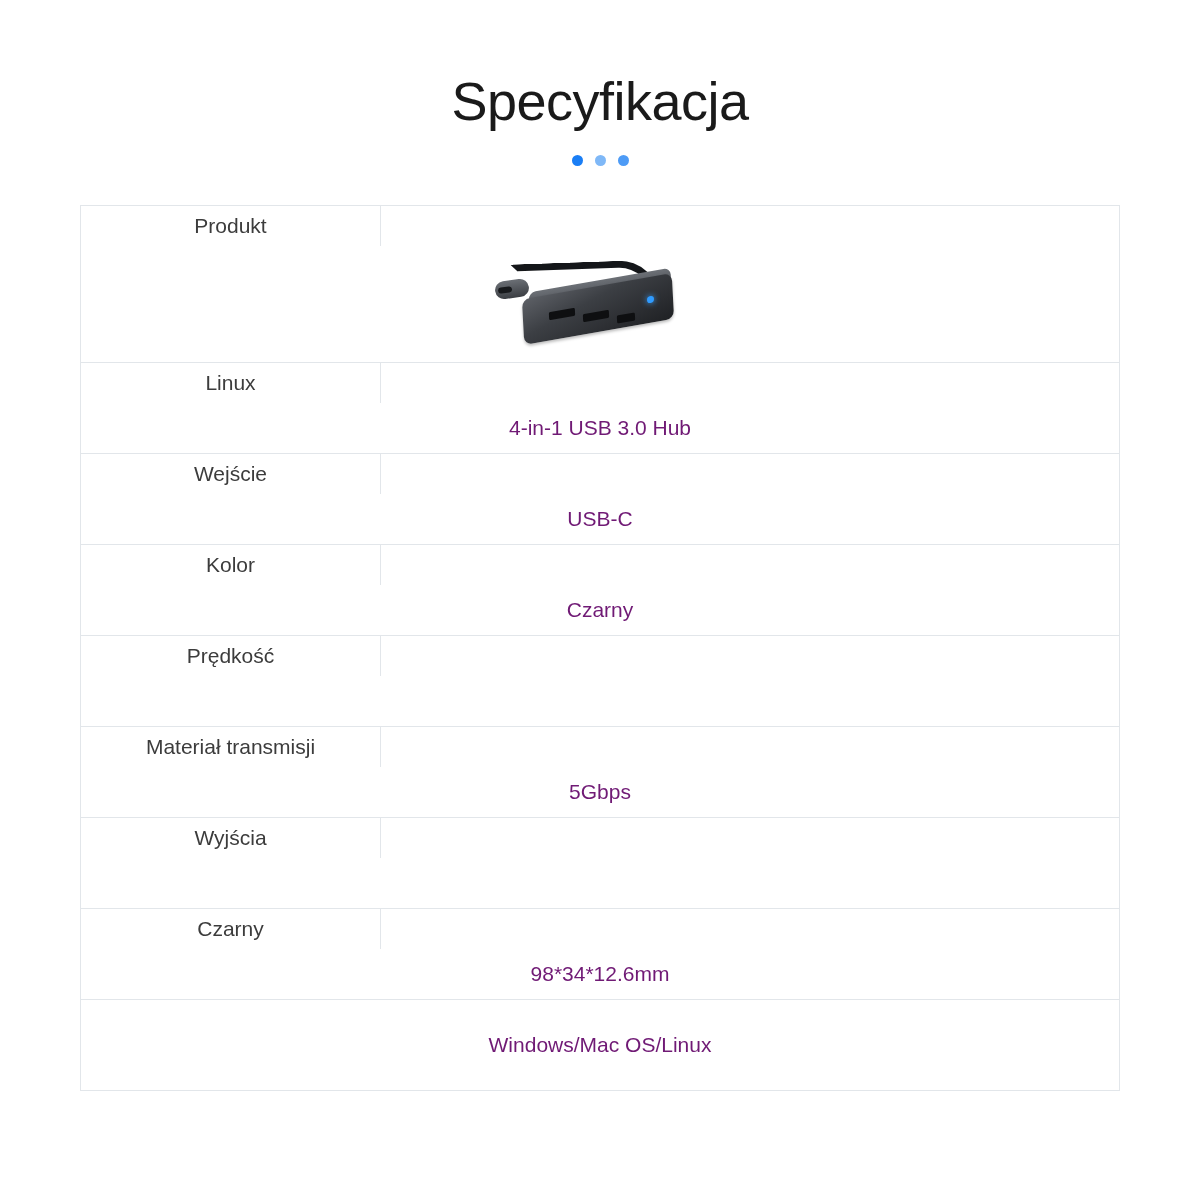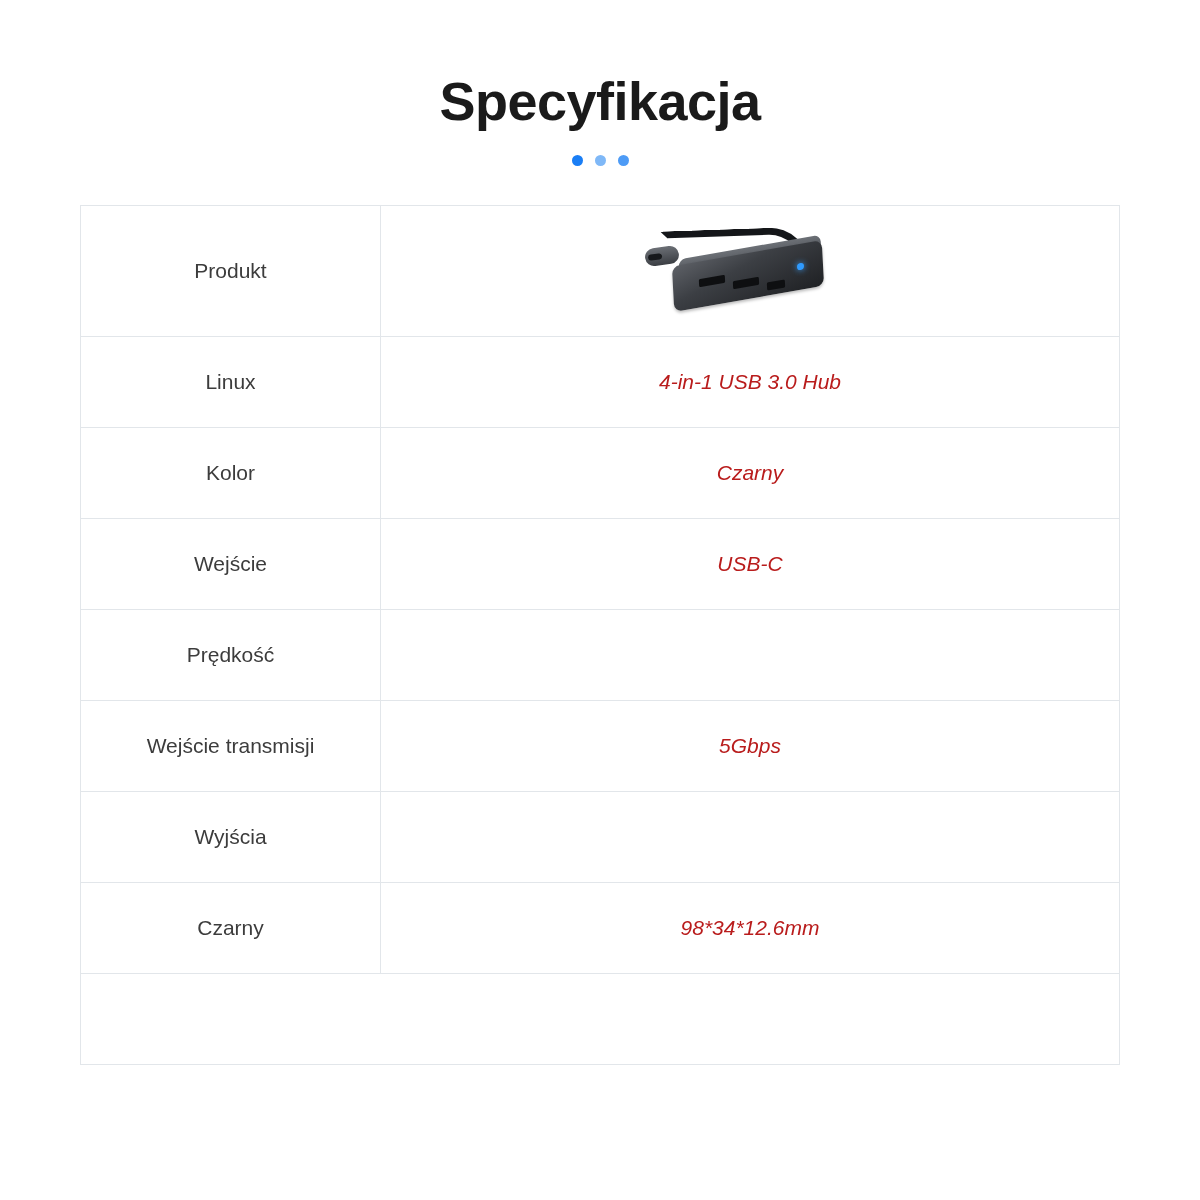--- a/index.html
+++ b/index.html
@@ -16,21 +16,21 @@
   }
   .page {
     position: relative;
     width: 1200px;
     height: 1200px;
     box-sizing: border-box;
   }
   .title {
     text-align: center;
     font-size: 54px;
-    font-weight: bold;
+    font-weight: normal;
     letter-spacing: -0.5px;
     color: #1a1a1a;
     padding-top: 72px;
     line-height: 1.1;
   }
   .dots {
     display: flex;
     justify-content: center;
     align-items: center;
     gap: 12px;
@@ -51,44 +51,44 @@
     top: 205px;
     width: 1040px;
     border: 1px solid #e2e6ea;
     border-bottom: none;
     box-sizing: border-box;
   }
   .row {
     display: flex;
     border-bottom: 1px solid #e2e6ea;
     min-height: 90px;
+    flex-direction: column;
   }
   .cell-label {
     width: 300px;
     flex: none;
     border-right: 1px solid #e2e6ea;
     display: flex;
     align-items: center;
     justify-content: center;
     font-size: 21px;
     color: #3c3c3c;
     text-align: center;
     padding: 8px 14px;
     box-sizing: border-box;
   }
   .cell-value {
     flex: 1;
     display: flex;
     align-items: center;
     justify-content: center;
     font-size: 21px;
-    color: #b91c1c;
+    color: #701a75;
     padding: 8px 14px;
     box-sizing: border-box;
-    font-style: italic;
   }
   .row.product { min-height: 130px; }
   .row.product .cell-value { padding: 10px; }
 
   
   .hub-figure {
     position: relative;
     width: 210px;
     height: 96px;
   }
@@ -196,45 +196,46 @@
         </div>
       </div>
     </div>
 
     <div class="row">
       <div class="cell-label">Linux</div>
       <div class="cell-value">4-in-1 USB 3.0 Hub</div>
     </div>
 
     <div class="row">
+      <div class="cell-label">Wejście</div>
+      <div class="cell-value">USB-C</div>
+    </div>
+
+    <div class="row">
       <div class="cell-label">Kolor</div>
       <div class="cell-value">Czarny</div>
     </div>
 
     <div class="row">
-      <div class="cell-label">Wejście</div>
-      <div class="cell-value">USB-C</div>
-    </div>
-
-    <div class="row">
       <div class="cell-label">Prędkość</div>
     </div>
 
     <div class="row">
-      <div class="cell-label">Wejście transmisji</div>
+      <div class="cell-label">Materiał transmisji</div>
       <div class="cell-value">5Gbps</div>
     </div>
 
 
     <div class="row">
       <div class="cell-label">Wyjścia</div>
     </div>
 
     <div class="row">
       <div class="cell-label">Czarny</div>
       <div class="cell-value">98*34*12.6mm</div>
     </div>
 
     <div class="row">
+      <div class="cell-value">Windows/Mac OS/Linux</div>
     </div>
 
   </div>
 </div>
 
 </body></html>

